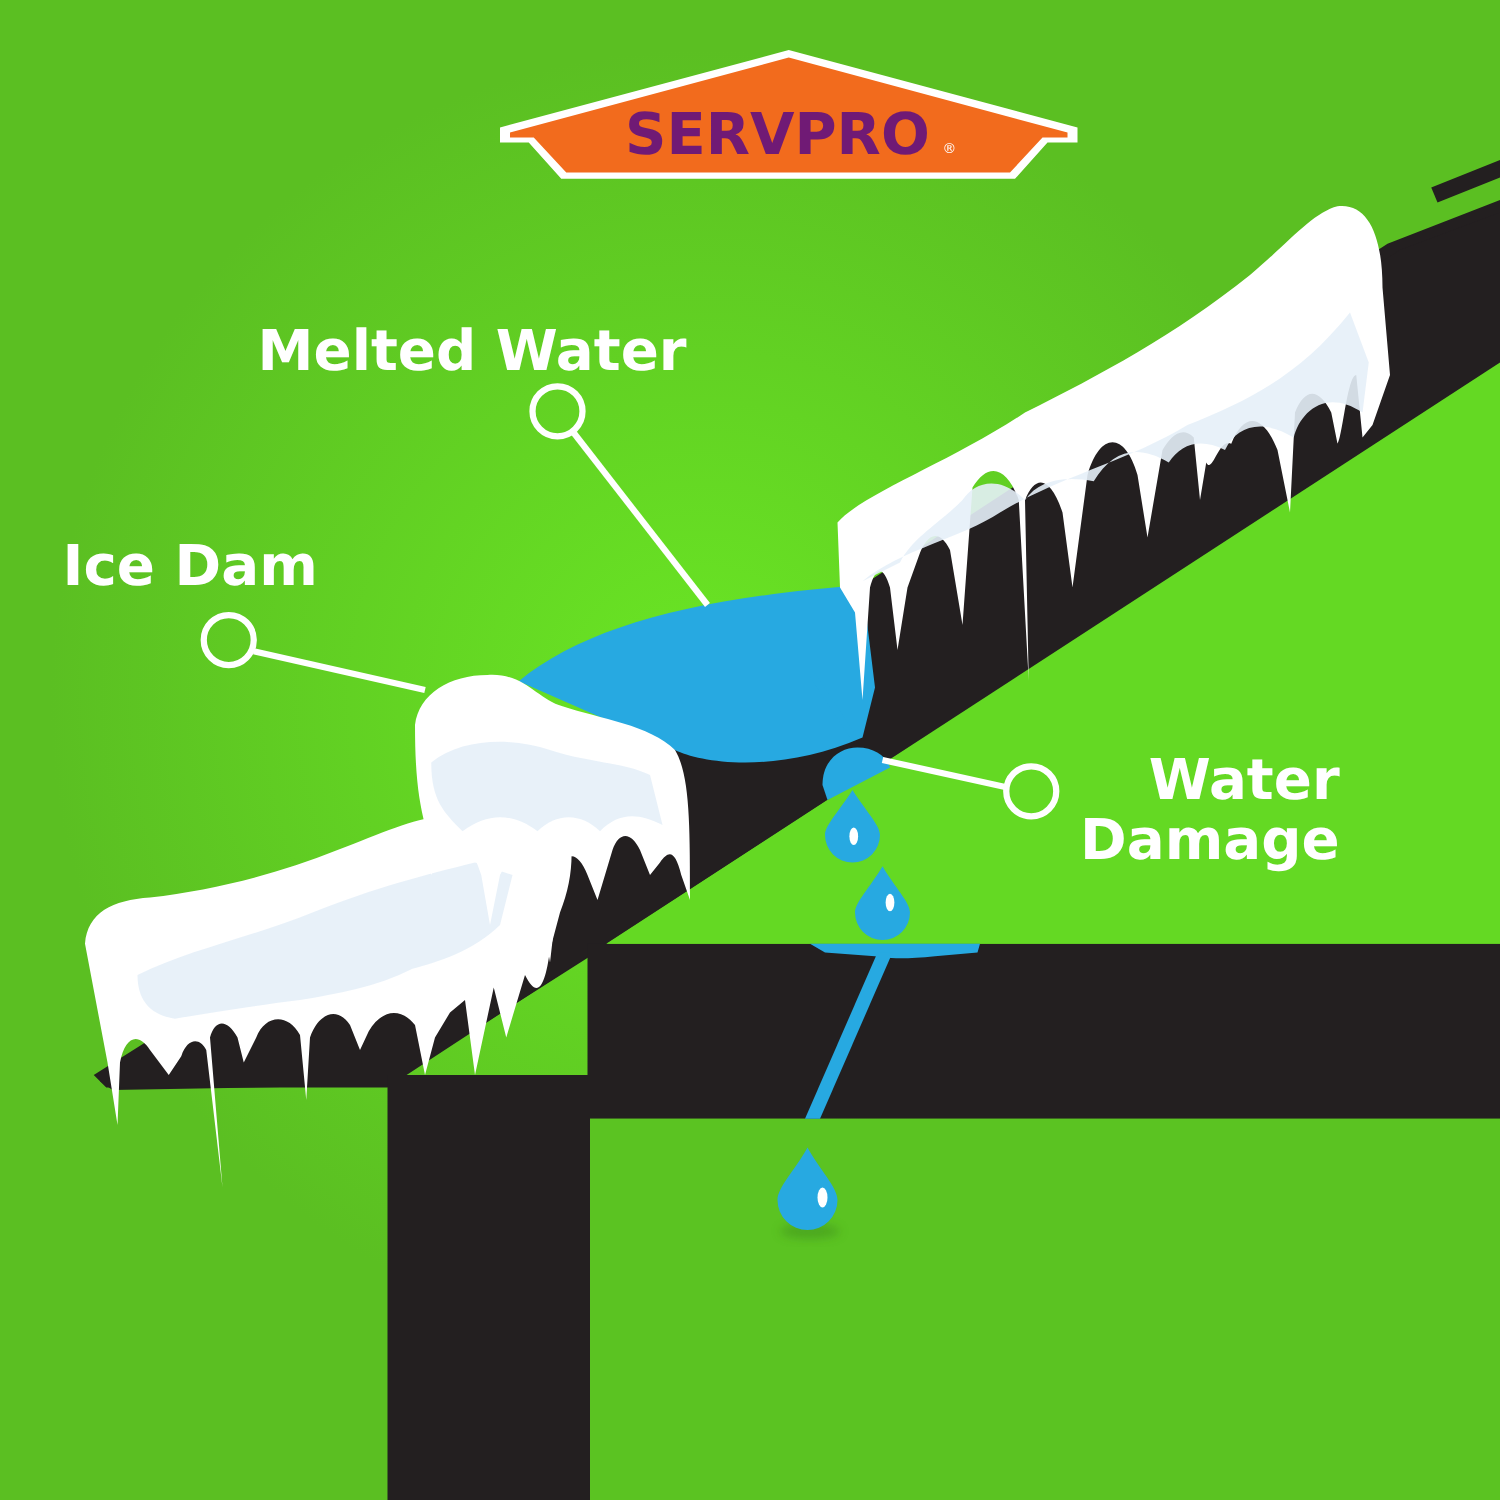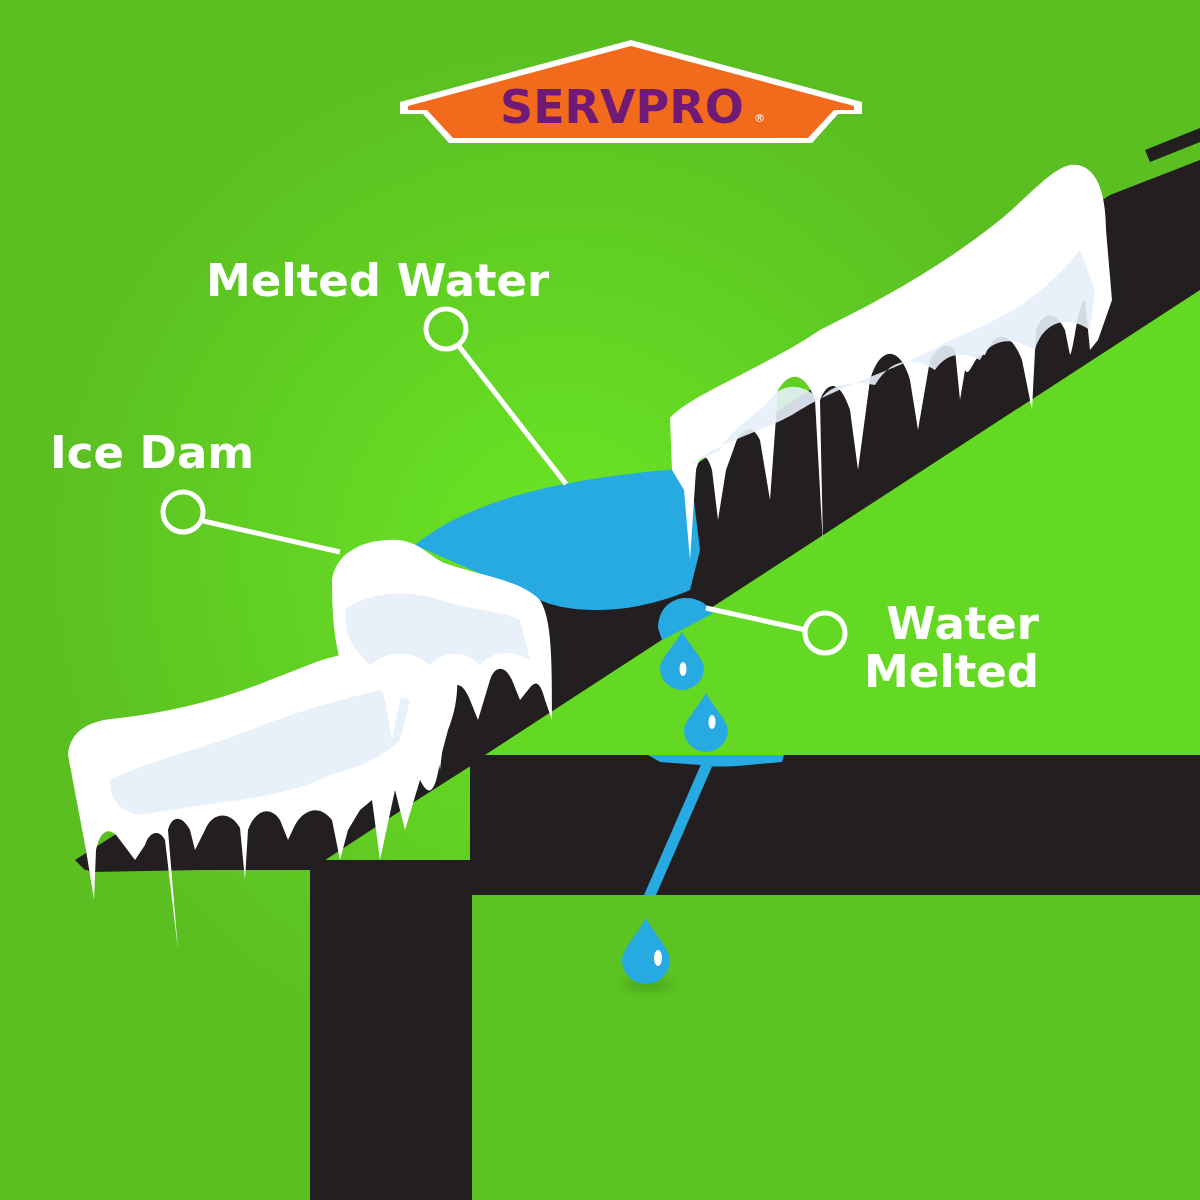--- a/index.html
+++ b/index.html
@@ -105,15 +105,15 @@
     </g>
   </svg>
 
   <div class="logo-text">SERVPRO</div>
   <div class="logo-reg">®</div>
 
   <div class="label lbl-melted">Melted Water</div>
   <div class="label lbl-icedam">Ice Dam</div>
   <div class="label lbl-damage">
     <div>Water</div>
-    <div>Melted</div>
+    <div>Damage</div>
   </div>
 </div>
 
 </body></html>

